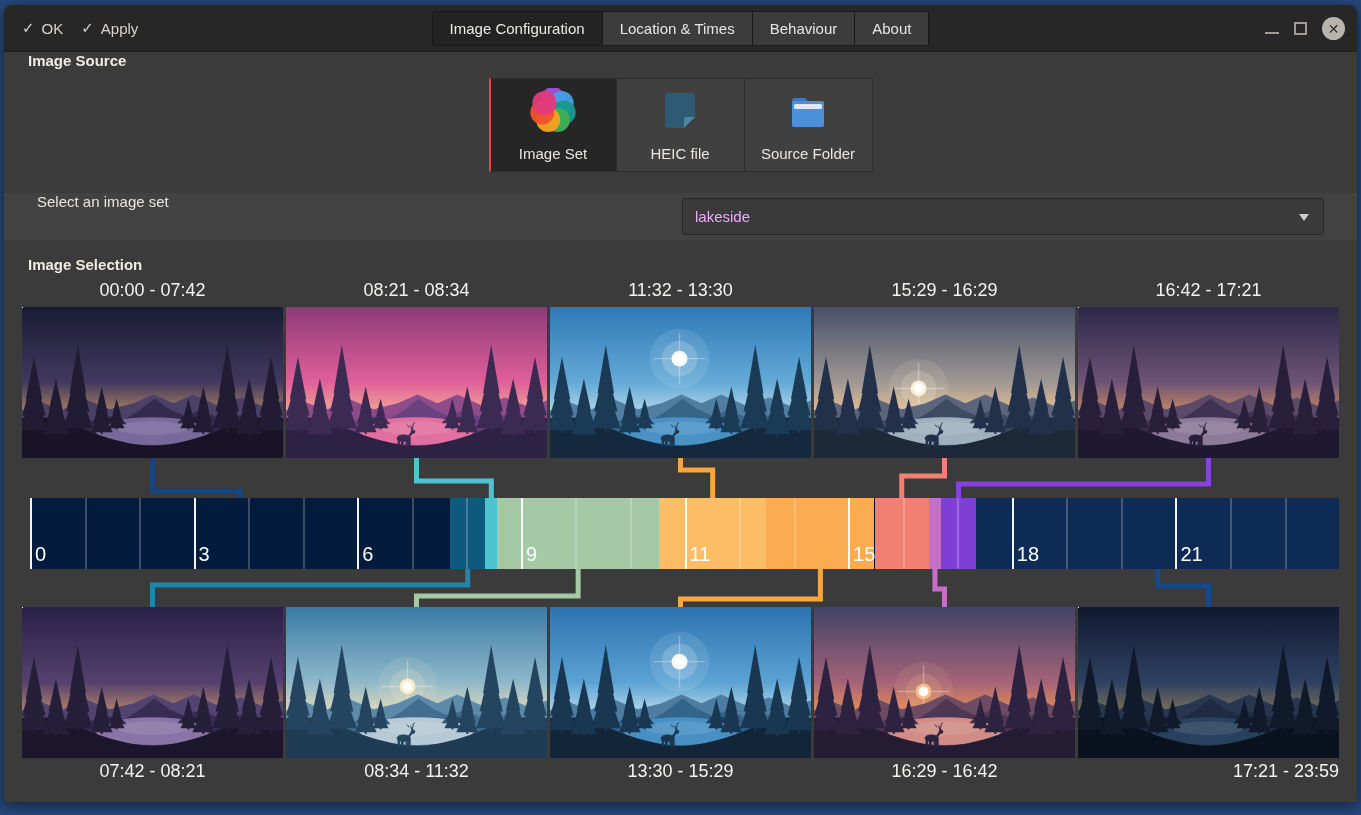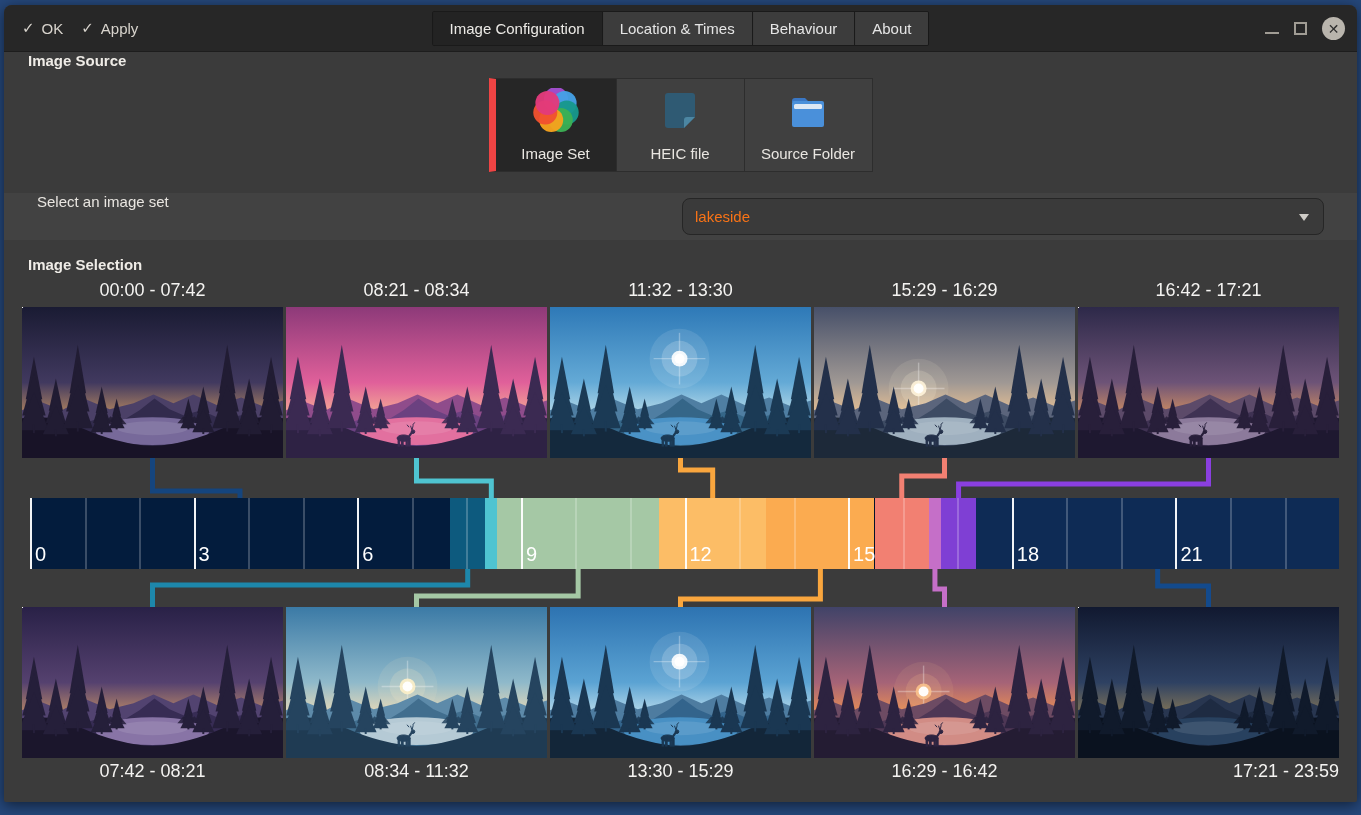--- a/index.html
+++ b/index.html
@@ -24,28 +24,28 @@
   .wmax{width:13px;height:13px;border:2px solid #a09c94}
   .wclose{width:23px;height:23px;border-radius:50%;background:#b9b5ad;color:#2f2f2f;display:flex;
           align-items:center;justify-content:center;font-size:14px;font-weight:bold}
   
   .section-label{padding-left:24px;font-size:15px;font-weight:bold;color:#efece7;height:18px;line-height:18px}
   .content{}
   .src-buttons{display:flex;justify-content:center;margin-top:8px}
   .src-btn{width:128px;height:94px;background:#404040;border:1px solid #2d2d2d;border-left:none;
            display:flex;flex-direction:column;align-items:center;justify-content:flex-end;
            padding-bottom:9px;gap:7px;cursor:pointer}
-  .src-btn:first-child{border-left:7px solid #ef4444}
+  .src-btn:first-child{border-left:2px solid #ef4444}
   .src-btn.selected{background:#262626}
   .src-btn .lbl{font-size:15px;color:#e9e6e1}
   .select-row{position:relative;margin-top:21px;height:47px;background:#424242;display:flex;align-items:flex-start}
   .select-row .lbl{padding-left:33px;font-size:15px;color:#e9e6e1}
   .combo{position:absolute;left:678px;width:642px;height:37px;top:5px;background:#3a3a3a;
-         border:1px solid #262626;border-radius:8px;display:flex;align-items:center;
-         padding:0 12px;color:#f97316;font-size:15px;cursor:pointer}
+         border:1px solid #262626;border-radius:3px;display:flex;align-items:center;
+         padding:0 12px;color:#f0abfc;font-size:15px;cursor:pointer}
   .combo .arrow{margin-left:auto}
   .sel-head{margin-top:16px}
   
   .selection{position:relative;height:512px;margin-top:2px}
   .time-label{position:absolute;width:261px;text-align:center;font-size:18px;color:#f4f3f1;height:24px}
   .img-cell{position:absolute;width:261px;height:151px;overflow:hidden;cursor:pointer;background:#222}
   .conn-svg{position:absolute;left:0;width:1353px;pointer-events:none}
   .timeline{position:absolute;left:26px;top:222px;width:1309px;height:71px;background:#03122b;overflow:hidden}
   .tseg{position:absolute;top:0;height:71px}
   .hline{position:absolute;top:0;height:71px}
@@ -1012,21 +1012,21 @@
             <div class="hline bright" style="left: 981.8px;"></div>
             <div class="hline faint" style="left: 1036.3px;"></div>
             <div class="hline faint" style="left: 1090.8px;"></div>
             <div class="hline bright" style="left: 1145.4px;"></div>
             <div class="hline faint" style="left: 1199.9px;"></div>
             <div class="hline faint" style="left: 1254.5px;"></div>
             <div class="hlabel" style="left: 5px;">0</div>
             <div class="hlabel" style="left: 168.6px;">3</div>
             <div class="hlabel" style="left: 332.3px;">6</div>
             <div class="hlabel" style="left: 495.9px;">9</div>
-            <div class="hlabel" style="left: 659.5px;">12</div>
+            <div class="hlabel" style="left: 659.5px;">11</div>
             <div class="hlabel" style="left: 823.1px;">15</div>
             <div class="hlabel" style="left: 986.8px;">18</div>
             <div class="hlabel" style="left: 1150.4px;">21</div>
           </div>
           <svg class="conn-svg" width="1353" height="40" style="top: 182px;">
             <polyline points="148.5,0 148.5,33 235.98541666666665,33 235.98541666666665,40" fill="none" stroke="#15457e" stroke-width="5"></polyline>
             <polyline points="412.5,0 412.5,23 487.3315972222221,23 487.3315972222221,40" fill="none" stroke="#4fc4d1" stroke-width="5"></polyline>
             <polyline points="676.5,0 676.5,12 708.679861111111,12 708.679861111111,40" fill="none" stroke="#f9a63e" stroke-width="5"></polyline>
             <polyline points="940.5,0 940.5,18 897.7576388888889,18 897.7576388888889,40" fill="none" stroke="#f28072" stroke-width="5"></polyline>
             <polyline points="1204.5,0 1204.5,26 954.5718749999999,26 954.5718749999999,40" fill="none" stroke="#8a3fe0" stroke-width="5"></polyline>

